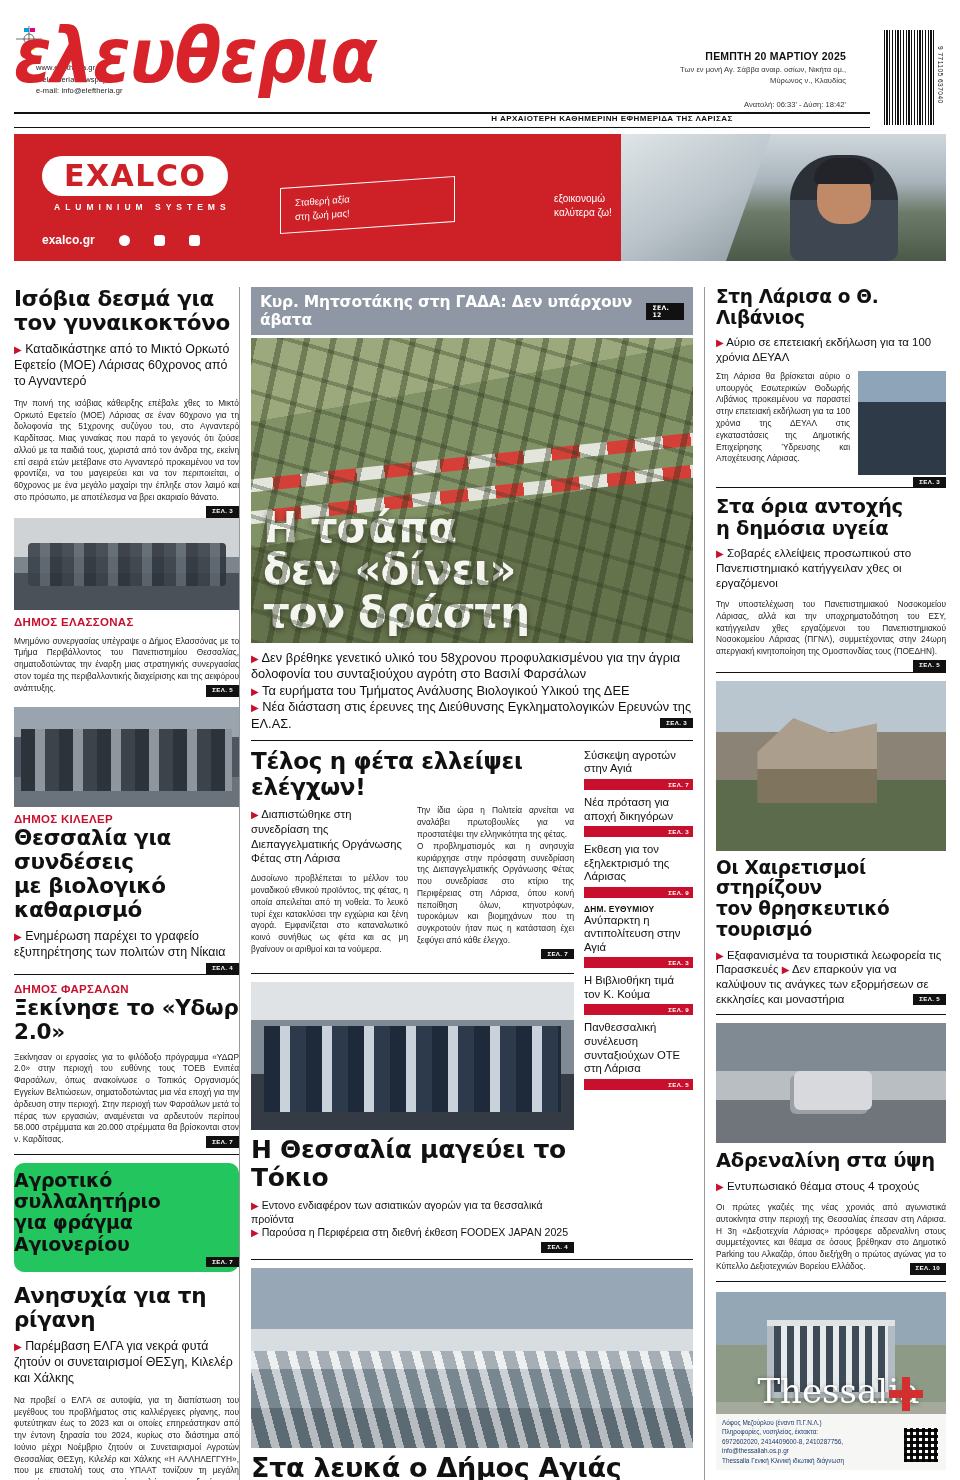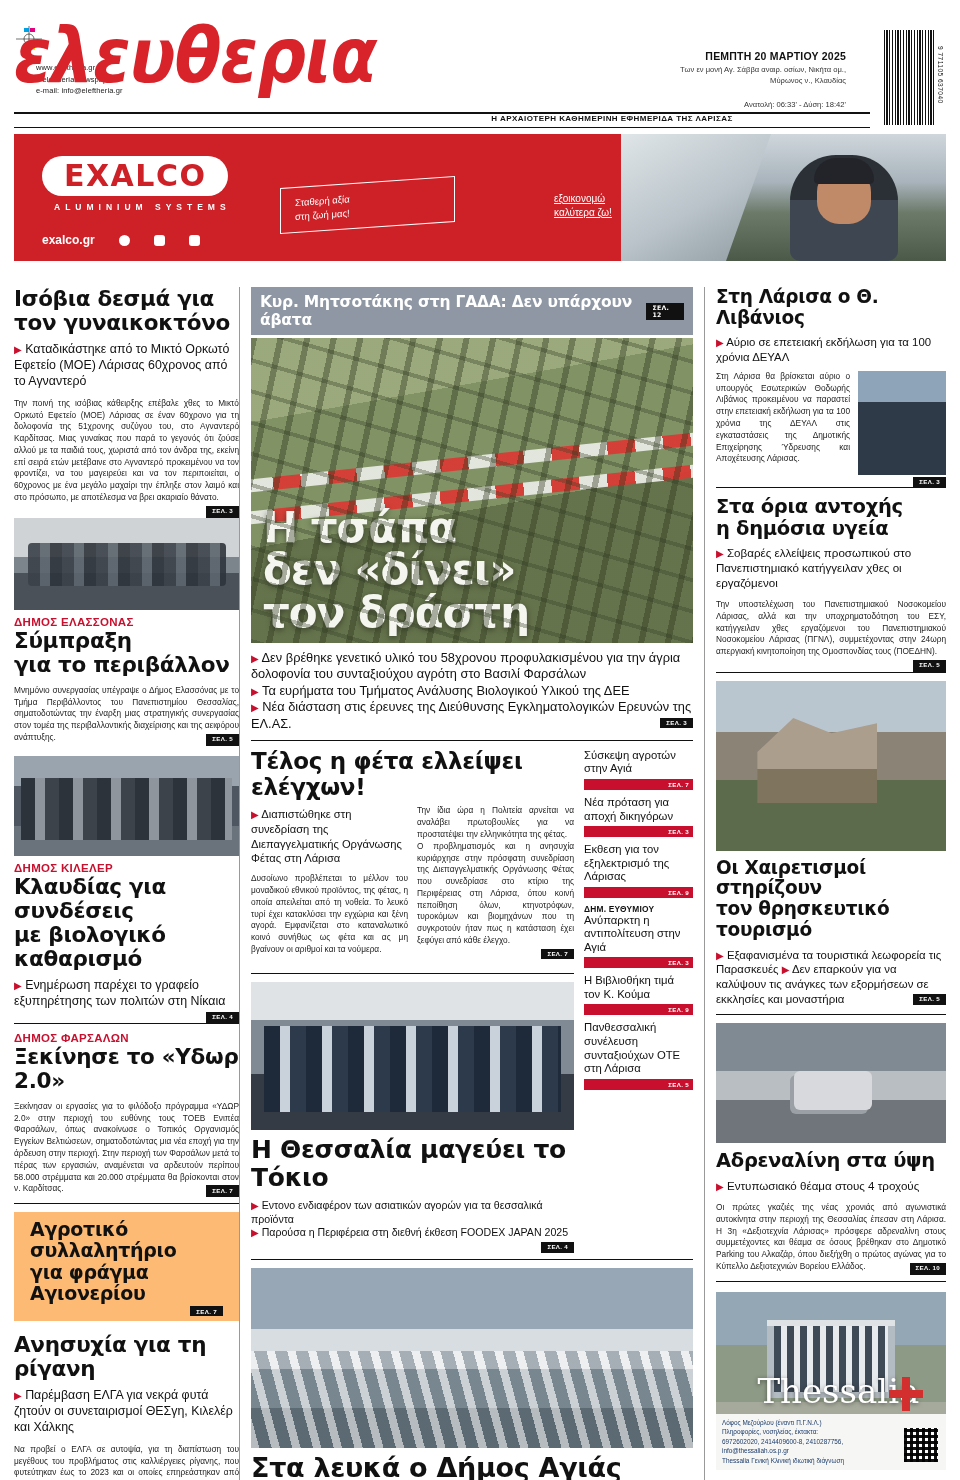--- a/index.html
+++ b/index.html
@@ -110,21 +110,21 @@
   }
   .soc { width: 11px; height: 11px; border-radius: 3px; background: #fff; display:inline-block;}
   .soc.round { border-radius: 50%; }
   .banner-tag {
     position: absolute; left: 266px; top: 48px;
     border: 1.4px solid #fff; color: #fff; font-size: 9.5px; line-height: 1.45;
     padding: 8px 16px 8px 14px; transform: skewY(-4deg); width: 175px;
   }
   .banner-tag2 {
     position: absolute; left: 540px; top: 58px;
-    color: #fff; font-size: 10px; line-height: 1.4; font-weight: 400; text-decoration: underline;
+    color: #fff; font-size: 10px; line-height: 1.4; font-weight: 400;
   }
 
   
   .grid {
     display: flex; gap: 0; margin-top: 26px;
     height: 1210px;
   }
   .col-left { width: 225px; }
   .col-mid { width: 466px; padding: 0 11px; border-left: 1px solid #999; border-right: 1px solid #999; }
   .col-right { width: 241px; padding-left: 11px; }
@@ -227,21 +227,21 @@
   .ministack { width: 112px; }
   .mini-item { margin-bottom: 2px; }
   .mini-h { font-size: 11.3px; line-height: 1.2; color:#111; }
   .mini-bar {
     background:#c8102e; height: 11px; margin-top: 3px; margin-bottom: 6px;
     display:flex; justify-content:flex-end; align-items:center;
   }
   .mini-bar span { color:#fff; font-size:6.2px; font-weight:700; padding-right:4px; letter-spacing:.3px;}
   .mini-kick { font-size: 8.4px; font-weight:700; letter-spacing:.2px; color:#111; }
 
-  .shaded { background:#fdba74; padding: 7px 16px 5px; }
+  .shaded { background:#22c55e; padding: 7px 0 5px; border-radius: 10px; }
 
   
   .ad-thessalia {
     position:relative; height: 178px; margin-top: 10px; overflow:hidden;
     background: linear-gradient(180deg,#93a7b4 0 30%, #8d9a85 30% 62%, #a6aa9c 62% 100%);
   }
   .ad-bld {
     position:absolute; left: 22%; top: 16%; width: 56%; height: 44%;
     background: linear-gradient(180deg,#dfe3e6 0 8%, #b4bcc3 8% 100%);
   }
@@ -357,36 +357,32 @@
         <div class="body">
           <span>Την ποινή της ισόβιας κάθειρξης επέβαλε χθες το Μικτό Ορκωτό Εφετείο (ΜΟΕ) Λάρισας σε έναν 60χρονο για τη δολοφονία της 51χρονης συζύγου του, στο Αγναντερό Καρδίτσας. Μιας γυναίκας που παρά το γεγονός ότι ζούσε αλλού με τα παιδιά τους, χωριστά από τον άνδρα της, εκείνη επί σειρά ετών μετέβαινε στο Αγναντερό προκειμένου να τον φροντίζει, να του μαγειρεύει και να τον περιποιείται, ο 60χρονος με ένα μεγάλο μαχαίρι την έπληξε στον λαιμό και στο πρόσωπο, με αποτέλεσμα να βρει ακαριαίο θάνατο.</span>
           <span class="sel">ΣΕΛ. 3</span>
         </div>
       </article>
 
       <div class="photo ph-meeting" style="height:92px;margin-top:10px"></div>
 
       <article style="margin-top:6px">
         <div class="kicker">ΔΗΜΟΣ ΕΛΑΣΣΟΝΑΣ</div>
-        <h2 class="hl">
-          <span>Σύμπραξη</span><br>
-          <span>για το περιβάλλον</span>
-        </h2>
         <div class="body">
           <span>Μνημόνιο συνεργασίας υπέγραψε ο Δήμος Ελασσόνας με το Τμήμα Περιβάλλοντος του Πανεπιστημίου Θεσσαλίας, σηματοδοτώντας την έναρξη μιας στρατηγικής συνεργασίας στον τομέα της περιβαλλοντικής διαχείρισης και της αειφόρου ανάπτυξης.</span>
           <span class="sel">ΣΕΛ. 5</span>
         </div>
       </article>
 
       <div class="photo ph-group" style="height:100px;margin-top:12px"></div>
 
       <article style="margin-top:6px">
         <div class="kicker">ΔΗΜΟΣ ΚΙΛΕΛΕΡ</div>
         <h2 class="hl">
-          <span>Κλαυδίας για συνδέσεις</span><br>
+          <span>Θεσσαλία για συνδέσεις</span><br>
           <span>με βιολογικό καθαρισμό</span>
         </h2>
         <div class="sub">
           <span class="b">▶</span>
           <span>Ενημέρωση παρέχει το γραφείο εξυπηρέτησης των πολιτών στη Νίκαια</span>
           <span class="sel">ΣΕΛ. 4</span>
         </div>
         <div class="rule"></div>
       </article>
 

